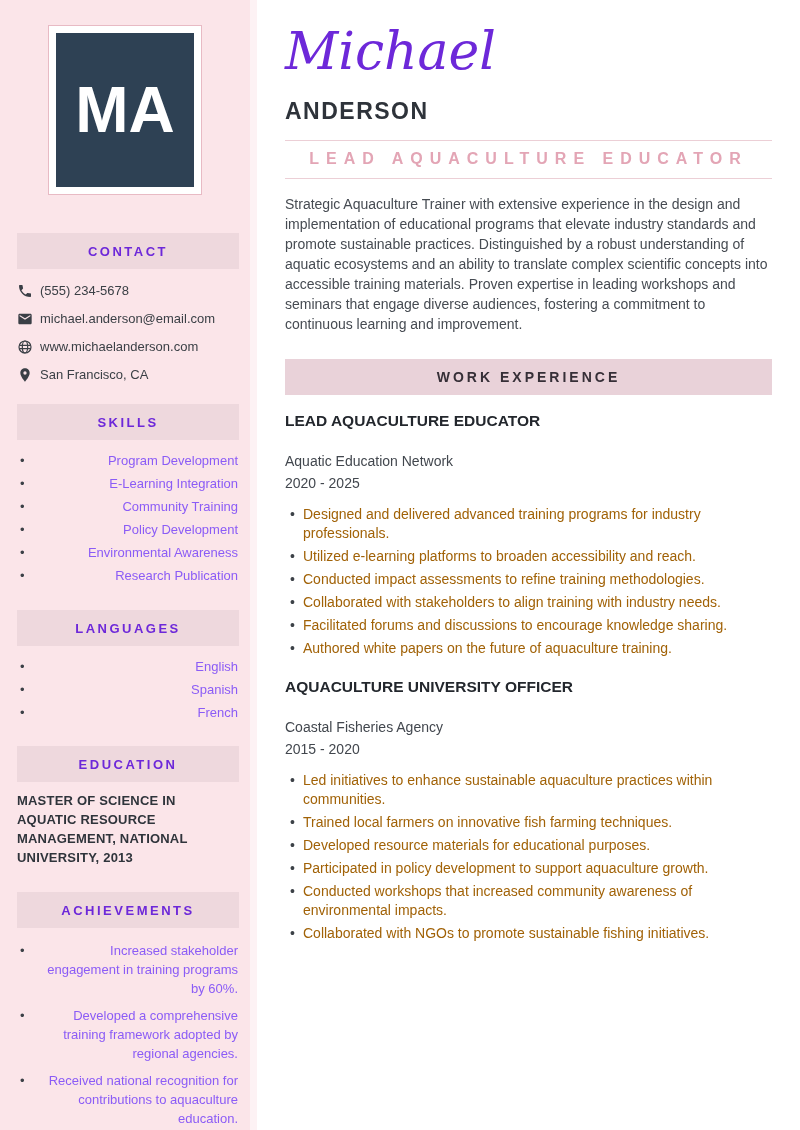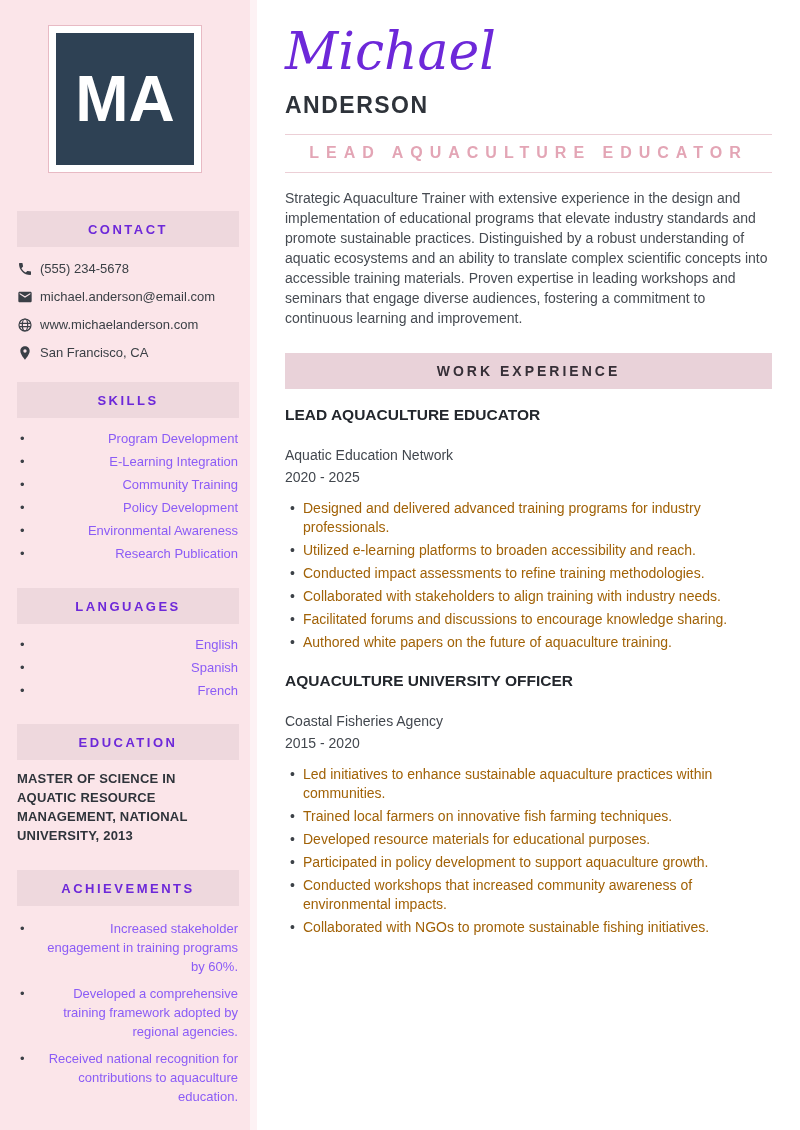--- a/index.html
+++ b/index.html
@@ -14,21 +14,21 @@
   .page { display: flex; width: 800px; height: 1130px; background: #ffffff; }
 
   
   .sidebar {
     width: 257px; height: 1130px; flex: 0 0 257px;
     background: #fbe5e9;
     border-right: 7px solid #fdf2f4;
     padding-top: 25px;
   }
   .avatar-frame {
-    width: 154px; height: 148px;
+    width: 154px; height: 170px;
     margin: 0 auto;
     background: #ffffff;
     border: 1px solid #e8bac4;
     padding: 7px;
   }
   .avatar-inner {
     width: 100%; height: 100%;
     background: #2e4154;
     color: #ffffff;
     display: flex; align-items: center; justify-content: center;
@@ -80,21 +80,21 @@
   .name-script {
     font-family: "DejaVu Serif", serif;
     font-style: italic;
     font-size: 52px; line-height: 58px;
     color: #6d28d9;
     margin-top: 4px;
   }
   .name-caps {
     font-size: 23px; line-height: 26px; font-weight: 700;
     letter-spacing: 1.5px; color: #2e333a;
-    margin-top: 12px;
+    margin-top: 18px;
   }
   .title-block {
     margin-top: 16px;
     border-top: 1px solid #eccfd6;
     border-bottom: 1px solid #eccfd6;
     padding: 9px 0 10px 0;
     text-align: center;
   }
   .role-title {
     font-size: 16px; font-weight: 600; letter-spacing: 7px;

